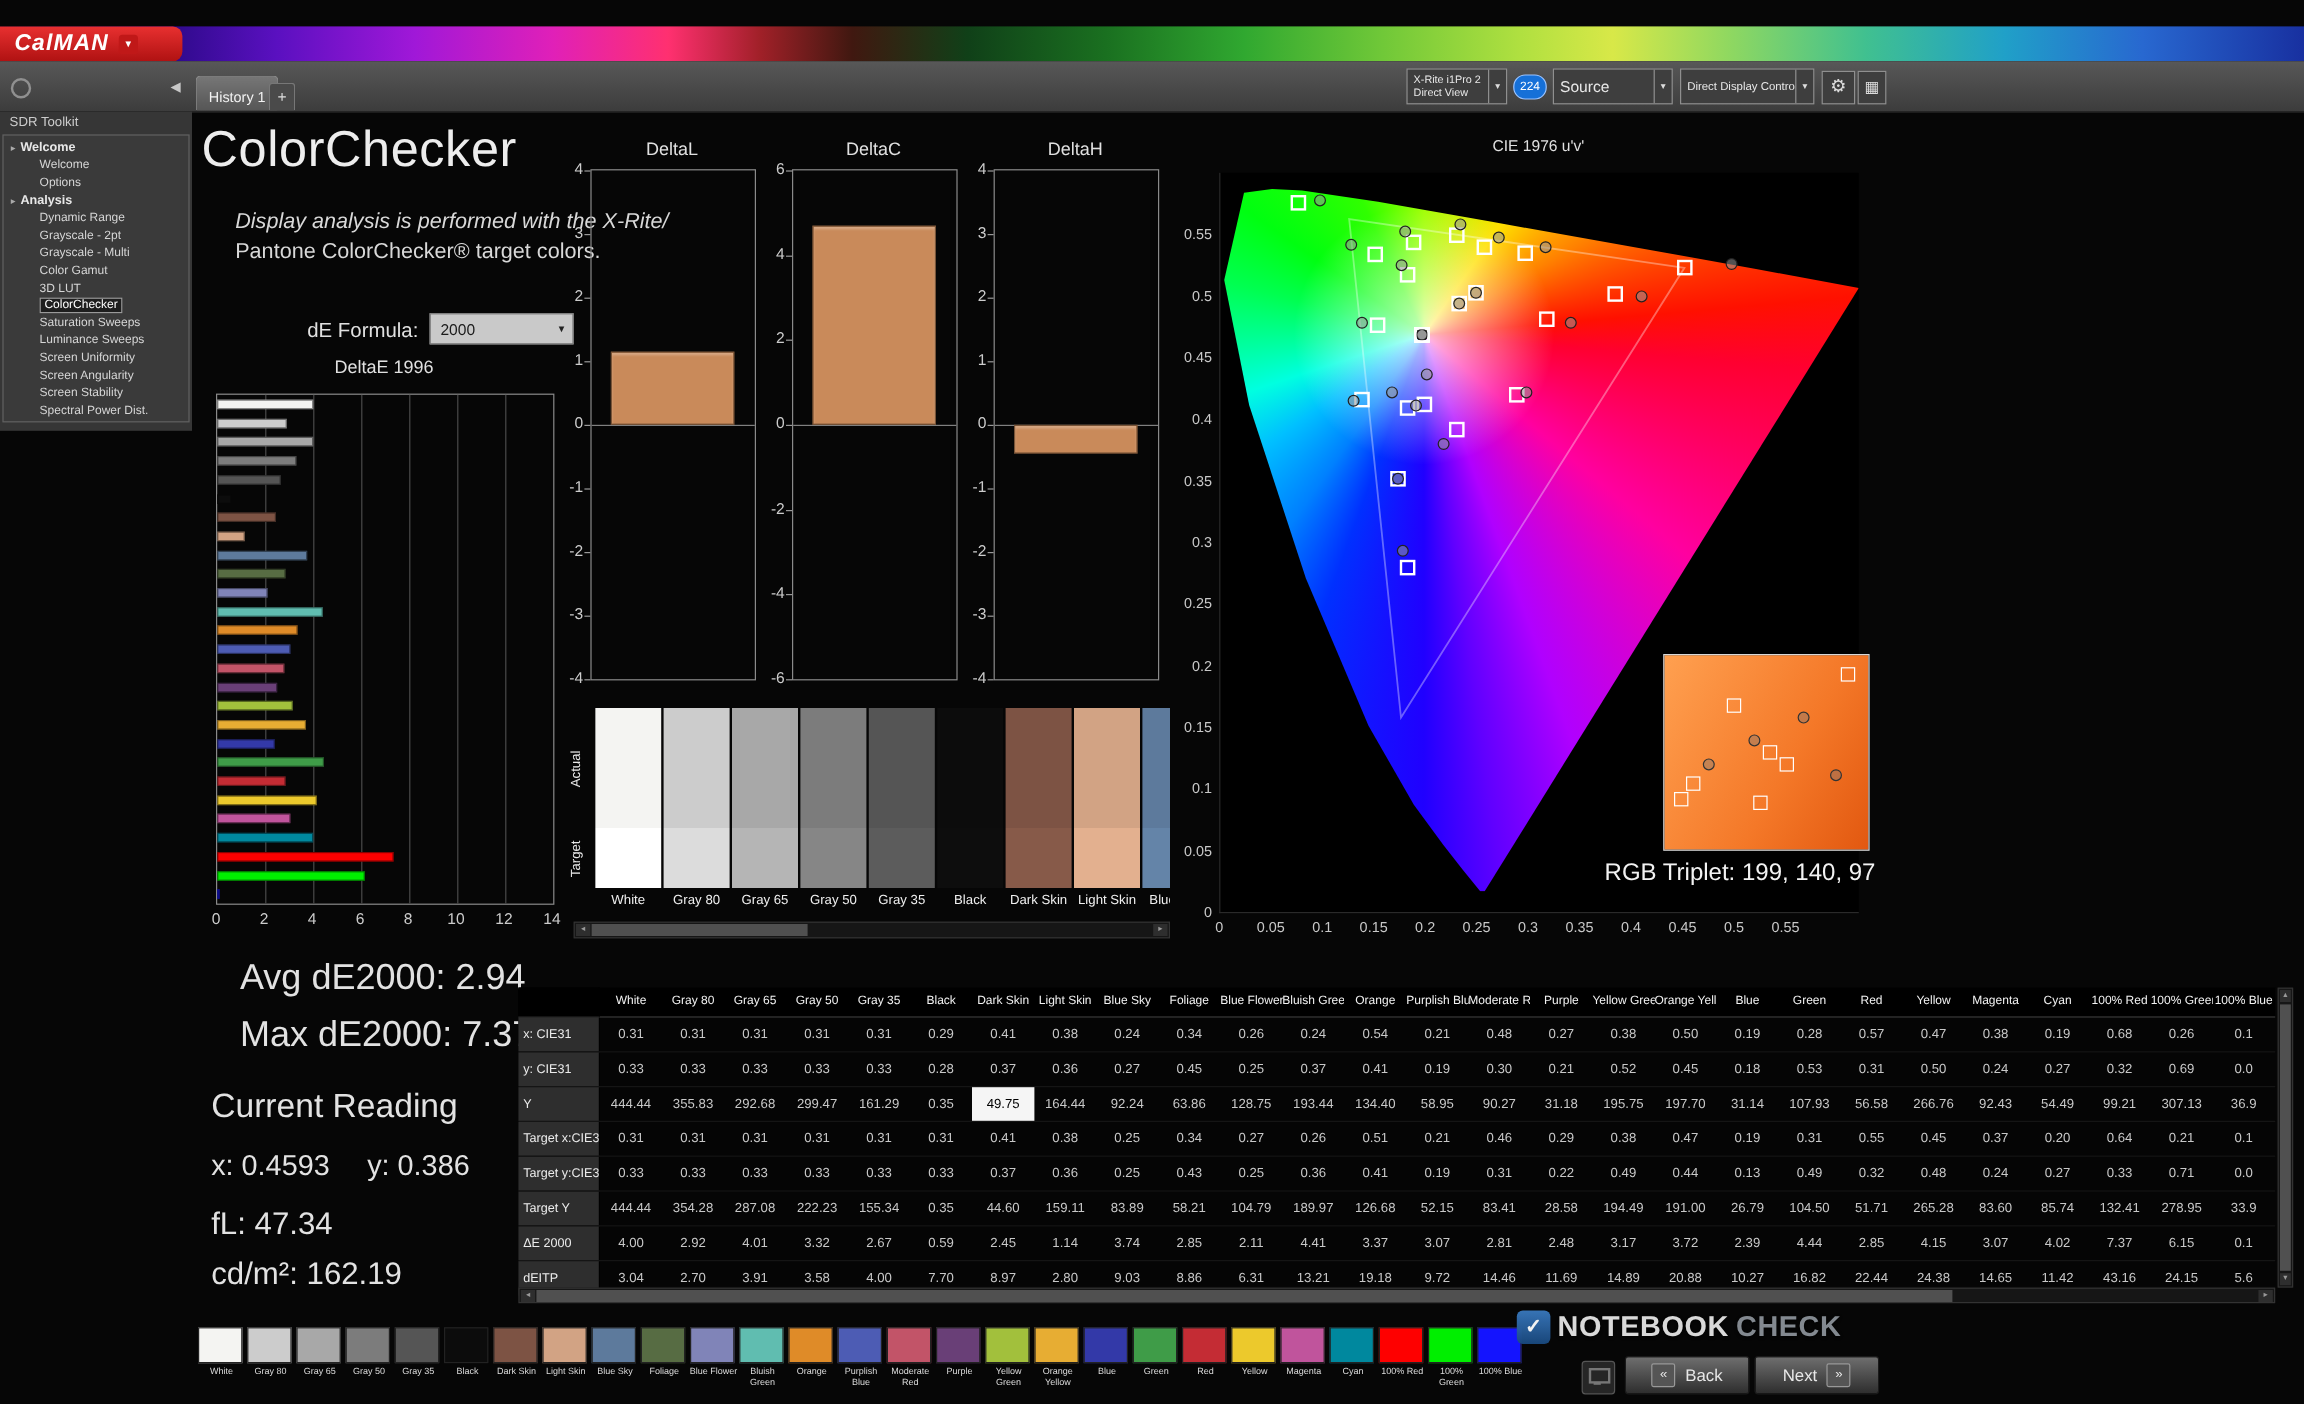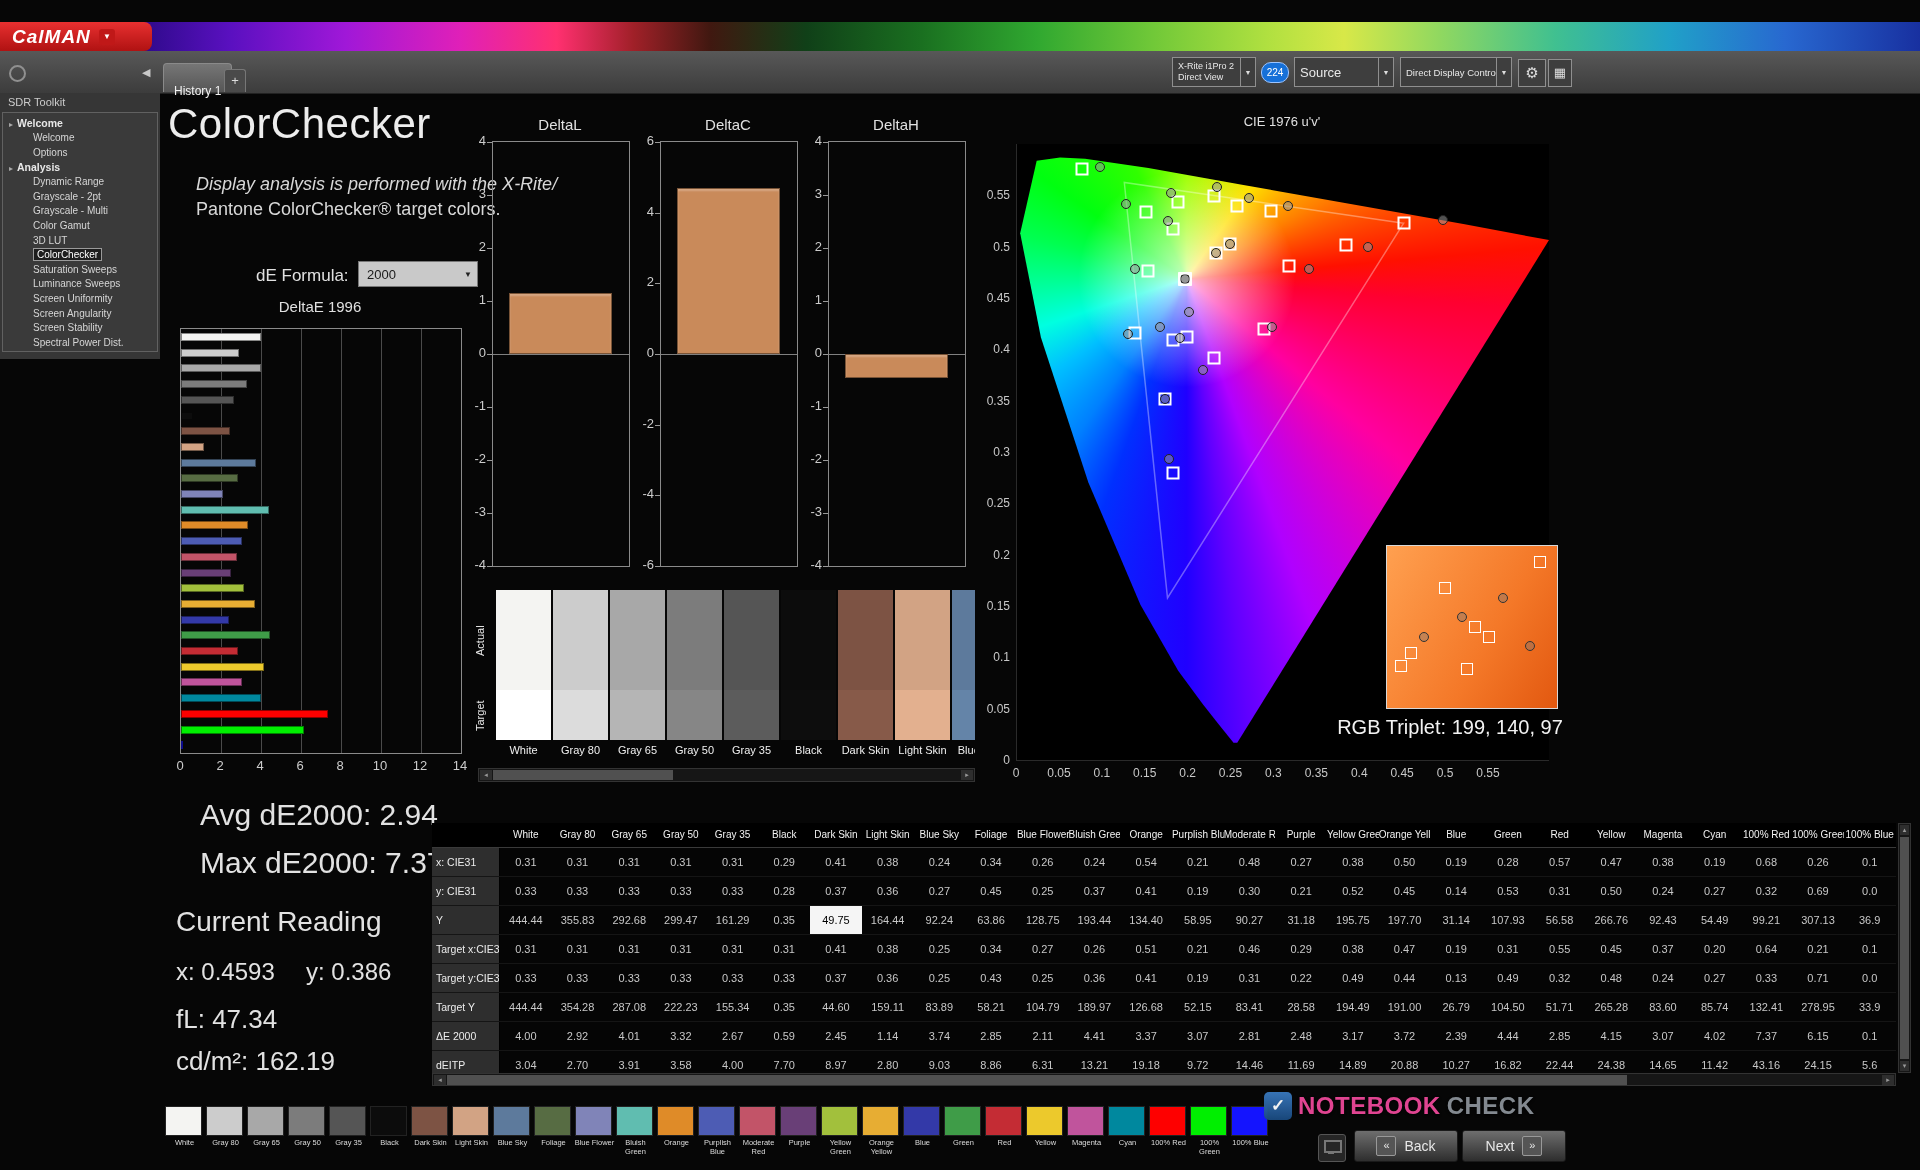--- a/index.html
+++ b/index.html
@@ -23,21 +23,21 @@
   #logo .brand{color:#fff;font-style:italic;font-weight:bold;font-size:19px;letter-spacing:1px;}
   #logo .caret{margin-left:8px;width:16px;height:16px;background:#c01818;border-radius:3px;
     color:#fff;font-size:8px;text-align:center;line-height:16px;}
   
   #toolbar{left:0;top:51px;width:1920px;height:42px;background:linear-gradient(#585858,#3c3c3c);
     border-bottom:1px solid #222;}
   #session-circle{left:9px;top:65px;width:13px;height:13px;border:2px solid #909090;border-radius:50%;}
   #collapse{left:142px;top:66px;font-size:11px;color:#c8c8c8;}
   .tab{top:63px;height:29px;line-height:29px;background:linear-gradient(#767676,#565656);
     border:1px solid #8a8a8a;border-bottom:none;border-radius:4px 4px 0 0;color:#f2f2f2;
-    font-size:12px;padding:13px 10px;box-sizing:border-box;}
+    font-size:12px;padding:3px 10px;box-sizing:border-box;}
   #tab-history{left:163px;}
   #tab-add{left:224px;top:69px;height:23px;line-height:21px;width:22px;padding:0;text-align:center;
     background:#4a4a4a;border:1px solid #777;border-bottom:none;border-radius:3px 3px 0 0;color:#ddd;font-size:13px;}
   .dd{top:57px;height:30px;background:#3e3e3e;border:1px solid #8f8f8f;color:#e8e8e8;
     display:flex;align-items:stretch;box-sizing:border-box;}
   .dd .lbl{flex:1;display:flex;flex-direction:column;justify-content:center;padding:0 5px;overflow:hidden;}
   .dd .caret{width:14px;border-left:1px solid #8f8f8f;font-size:7px;display:flex;align-items:center;justify-content:center;color:#ddd;}
   #dd-meter{left:1172px;width:84px;} #dd-meter .l1,#dd-meter .l2{font-size:9px;line-height:11px;white-space:nowrap;}
   #badge{left:1261px;top:62px;width:26px;height:19px;border-radius:10px;background:#1670d8;
     border:1px solid #9cc4ff;color:#fff;font-size:10px;text-align:center;line-height:19px;}
@@ -155,21 +155,21 @@
   #display-btn .std{position:absolute;left:9px;top:17px;width:6px;height:2px;background:#777;}
   .navbtn{top:1130px;width:104px;height:32px;background:linear-gradient(#6e6e6e,#2e2e2e);
     border:1px solid #1a1a1a;border-radius:3px;color:#e8e8e8;font-size:14px;
     display:flex;align-items:center;justify-content:center;gap:8px;box-sizing:border-box;}
   #back-btn{left:1354px;} #next-btn{left:1462px;}
   .chip{display:inline-block;width:18px;height:18px;line-height:16px;text-align:center;
     background:#555;border:1px solid #999;border-radius:2px;font-size:11px;}
   #watermark{left:1264px;top:1088px;height:36px;display:flex;align-items:center;gap:6px;opacity:0.95;}
   #wm-icon{width:28px;height:28px;border-radius:5px;background:linear-gradient(#3a7ac0,#1a4a80);
     color:#fff;font-weight:bold;font-size:17px;text-align:center;line-height:28px;}
-  #wm-1{color:#ec4899;font-weight:bold;font-size:24px;letter-spacing:0.5px;text-shadow:0 1px 3px #000;}
+  #wm-1{color:#e5e5e5;font-weight:bold;font-size:24px;letter-spacing:0.5px;text-shadow:0 1px 3px #000;}
   #wm-2{color:#8a9198;font-weight:bold;font-size:24px;letter-spacing:0.5px;text-shadow:0 1px 3px #000;}
 </style>
 </head>
 <body>
 
 <div id="app">
 
 
   <div id="brandbar" class="abs"></div>
   <div id="logo" class="abs">
@@ -526,21 +526,21 @@
         <div class="tcell">0.27</div>
         <div class="tcell">0.45</div>
         <div class="tcell">0.25</div>
         <div class="tcell">0.37</div>
         <div class="tcell">0.41</div>
         <div class="tcell">0.19</div>
         <div class="tcell">0.30</div>
         <div class="tcell">0.21</div>
         <div class="tcell">0.52</div>
         <div class="tcell">0.45</div>
-        <div class="tcell">0.14</div>
+        <div class="tcell">0.18</div>
         <div class="tcell">0.53</div>
         <div class="tcell">0.31</div>
         <div class="tcell">0.50</div>
         <div class="tcell">0.24</div>
         <div class="tcell">0.27</div>
         <div class="tcell">0.32</div>
         <div class="tcell">0.69</div>
         <div class="tcell">0.0</div>
       </div>
       <div class="trow">

